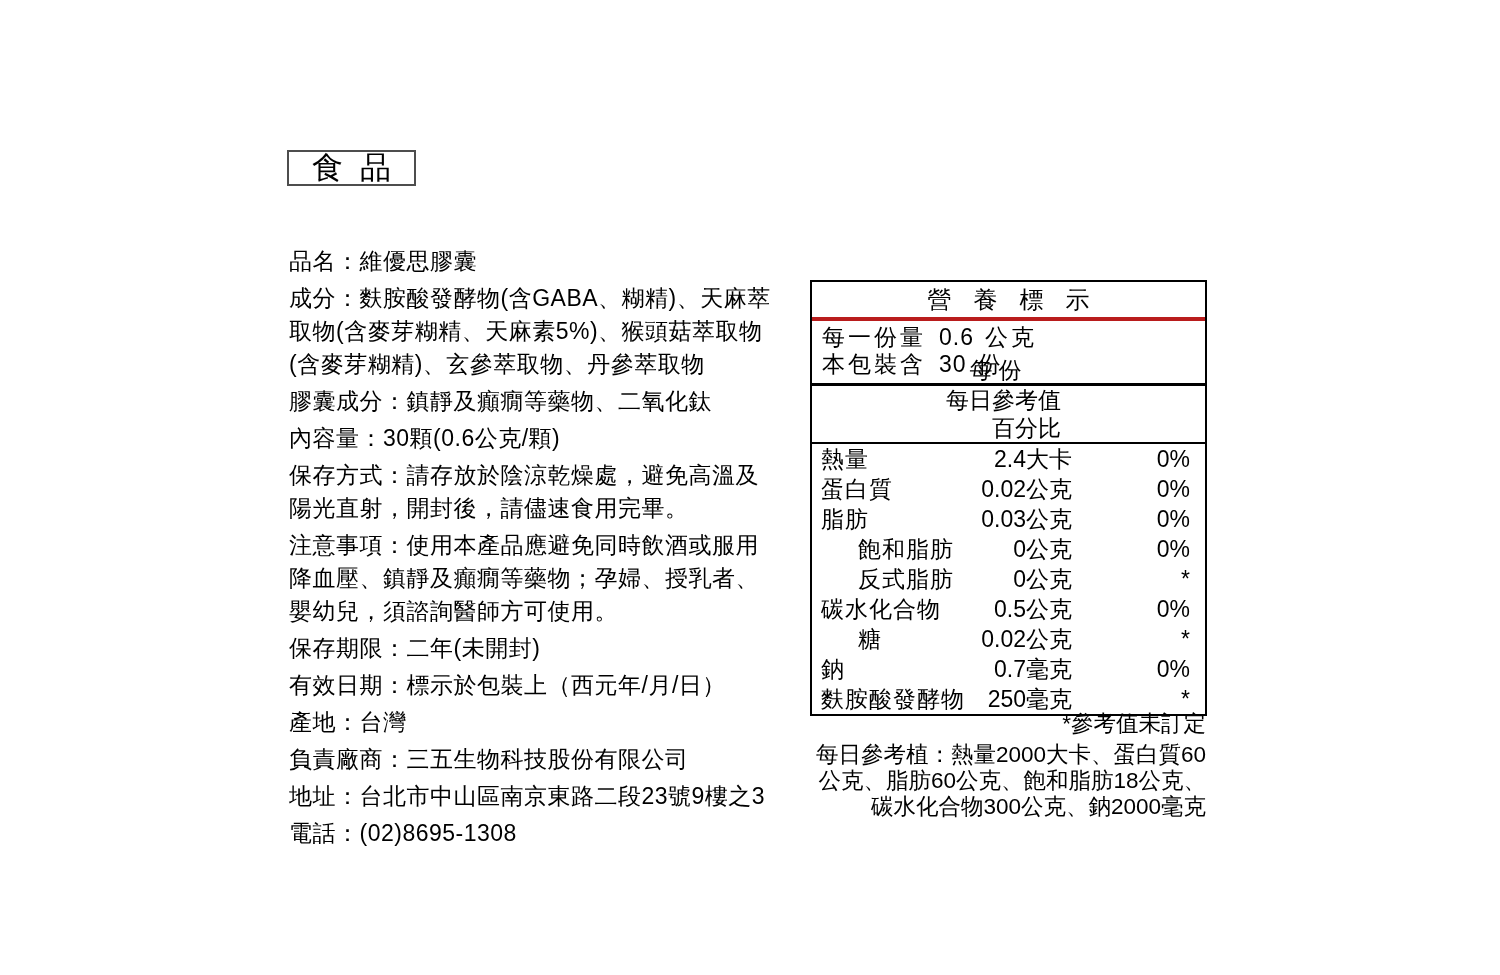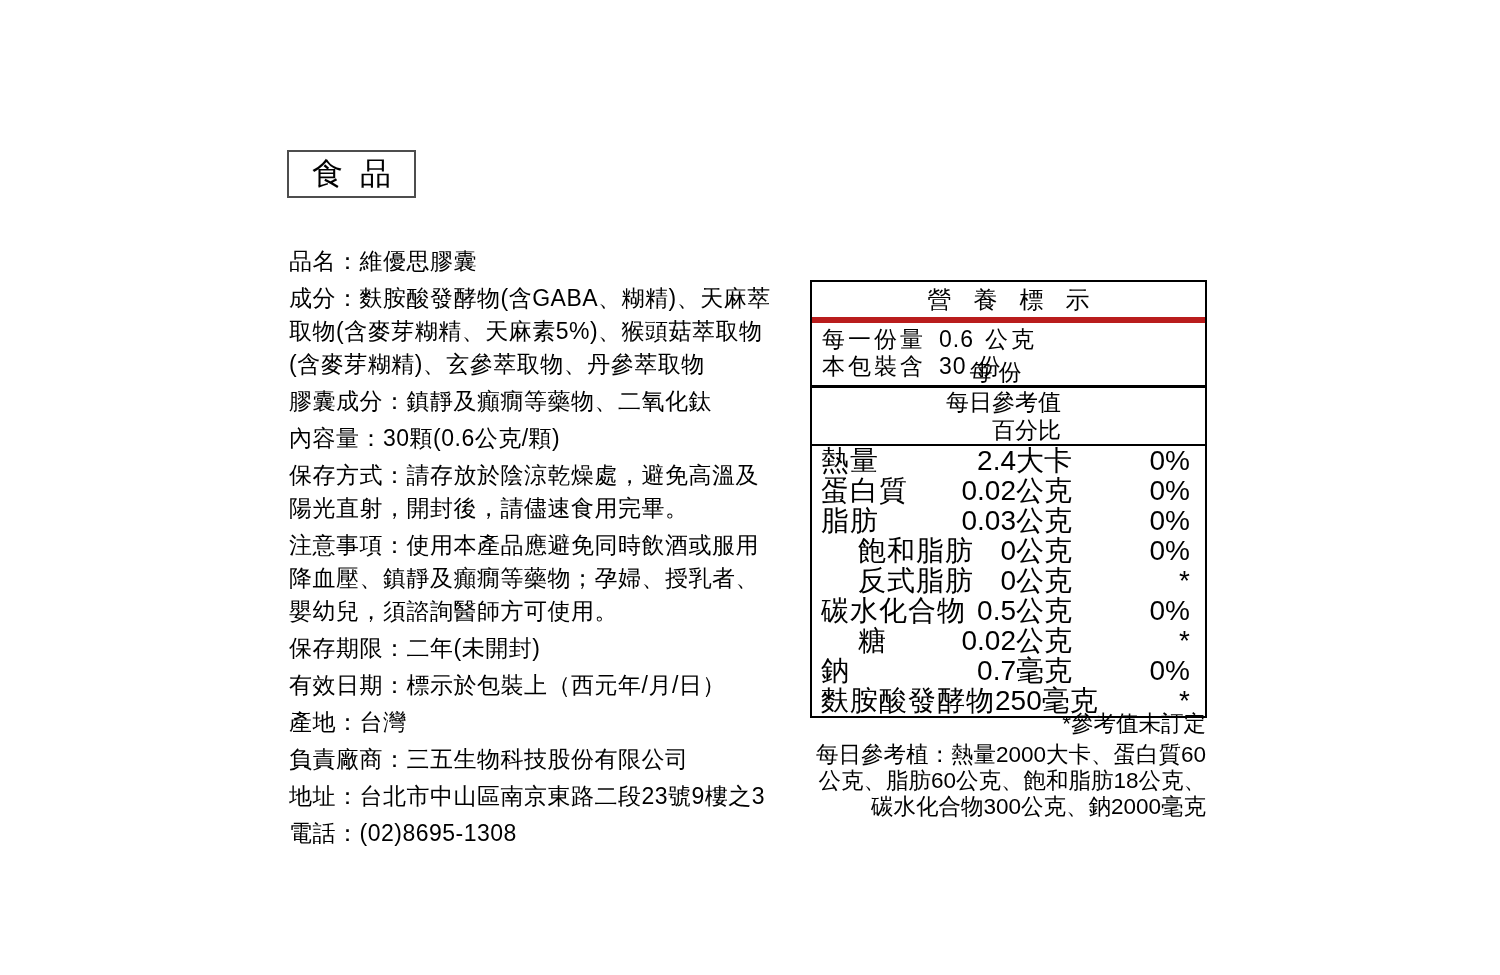--- a/index.html
+++ b/index.html
@@ -10,21 +10,21 @@
     background: #ffffff;
     color: #000000;
     font-family: "Liberation Sans", "DejaVu Sans", sans-serif;
     overflow: hidden;
   }
 
   
   .badge {
     position: absolute;
     left: 287px; top: 150px;
-    width: 129px; height: 48px;
+    width: 129px; height: 36px;
     border: 2px solid #4d4d4d;
     box-sizing: border-box;
     display: flex; align-items: center; justify-content: center;
   }
   .badge span {
     font-size: 31px;
     letter-spacing: 17px;
     margin-right: -17px;
     white-space: nowrap;
   }
@@ -44,21 +44,21 @@
   .ntable {
     position: absolute;
     left: 810px; top: 280px;
     width: 397px;
     border: 2px solid #000000;
     box-sizing: border-box;
     background: #ffffff;
   }
   .nt-title {
     height: 35px;
-    border-bottom: 6px solid #b91c1c;
+    border-bottom: 4px solid #b91c1c;
     box-sizing: content-box;
     display: flex; align-items: center; justify-content: center;
     font-size: 24px;
   }
   .nt-title span { letter-spacing: 22px; margin-right: -22px; white-space: nowrap; }
 
   .nt-serving {
     border-bottom: 3px solid #000000;
     padding: 3px 8px 5px 10px;
     font-size: 23px;
@@ -76,21 +76,21 @@
     font-size: 23px;
     flex-direction: column;
   }
   .nt-colhead .ps { letter-spacing: 6px; margin-right: 10px; white-space: nowrap; }
   .nt-colhead .dv { text-align: right; line-height: 28px; white-space: nowrap; }
 
   .nt-row {
     display: flex; align-items: center;
     height: 30px;
     padding: 0 15px 0 9px;
-    font-size: 28px;
+    font-size: 23px;
   }
   .nt-row .n { white-space: nowrap; letter-spacing: 1px; }
   .nt-row.sub .n { padding-left: 37px; }
   .nt-row .a { flex: 1; text-align: right; white-space: nowrap; }
   .nt-row .d { width: 118px; text-align: right; white-space: nowrap; }
 
   
   .footnote {
     position: absolute;
     left: 814px; top: 711px;

